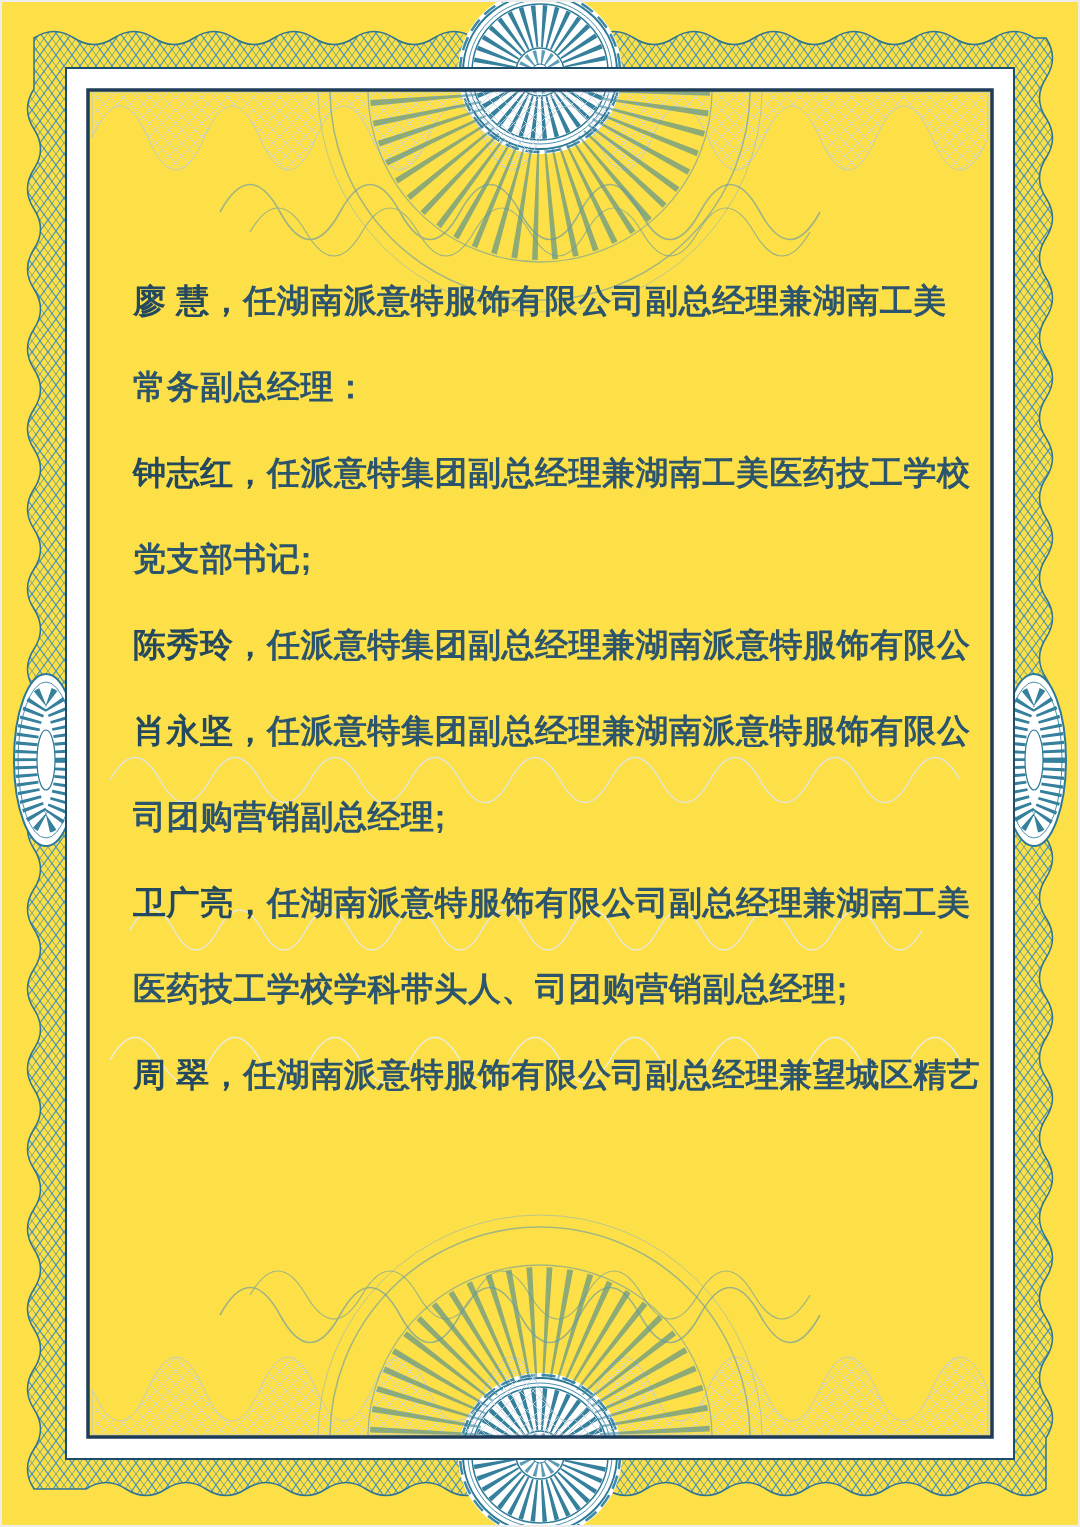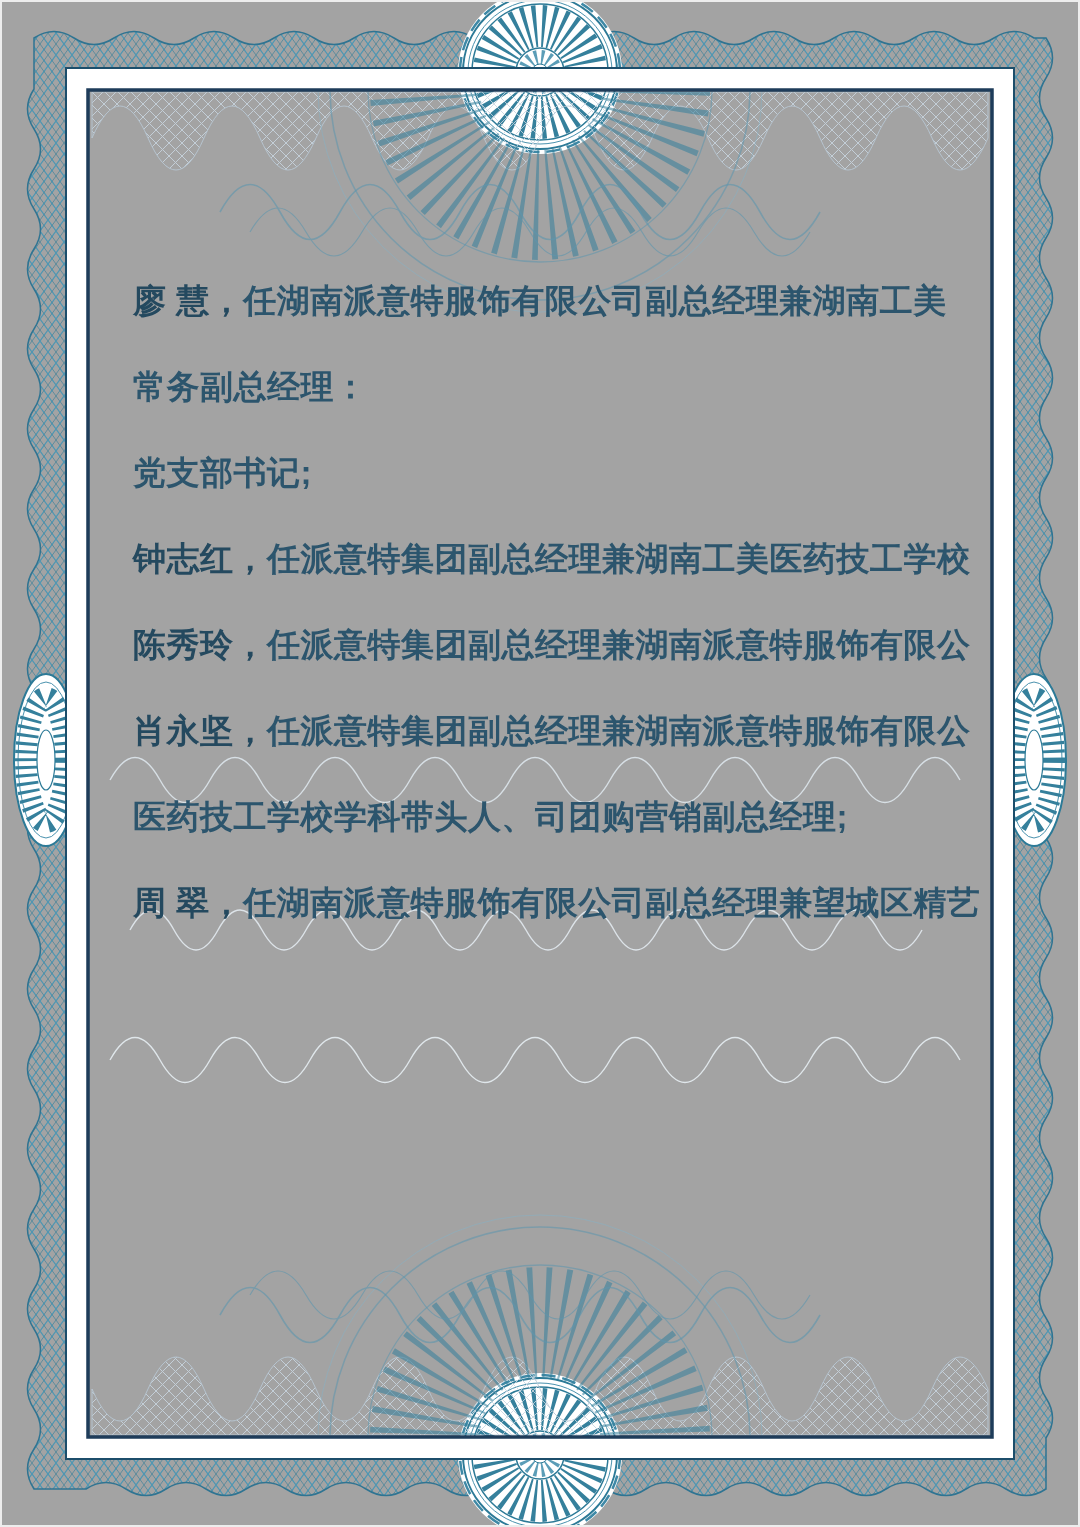--- a/index.html
+++ b/index.html
@@ -1,16 +1,16 @@
 <!DOCTYPE html>
 <html><head>
 <meta charset="utf-8">
 <style>
   html,body{margin:0;padding:0;background:#ffffff;}
-  #page{position:relative;width:1080px;height:1527px;background:#a3a3a3;overflow:hidden;
+  #page{position:relative;width:1080px;height:1527px;background:#fde047;overflow:hidden;
         font-family:"Liberation Sans","DejaVu Sans",sans-serif;}
   #guilloche{position:absolute;inset:0;z-index:1;}
   #text-block{position:absolute;left:133px;top:258px;width:845px;z-index:2;}
   .line{height:86px;display:flex;align-items:center;white-space:pre;
         font-size:33px;letter-spacing:0.5px;color:#2c556d;font-weight:600;}
   .line .person-name{font-weight:800;color:#24495f;}
   .photo-edge{position:absolute;inset:0;border:2px solid #ededed;pointer-events:none;z-index:3;}
 </style>
 </head>
 <body>
@@ -96,22 +96,24 @@
       <g stroke="#5e96ae" fill="none" opacity="0.6">
         <path d="M220,1315 q30,-55 60,0 t60,0 t60,0 t60,0 t60,0 t60,0 t60,0 t60,0 t60,0 t60,0" stroke-width="1.6"></path>
         <path d="M250,1295 q28,-48 56,0 t56,0 t56,0 t56,0 t56,0 t56,0 t56,0 t56,0 t56,0 t56,0" stroke-width="1.2"></path>
       </g>
     </g>
   </svg>
 
   <div id="text-block">
     <div class="line"><span class="person-name">廖 慧，</span><span>任湖南派意特服饰有限公司副总经理兼湖南工美</span></div>
     <div class="line"><span>常务副总经理：</span></div>
+    <div class="line"><span class="person-name">钟志红，</span><span>任派意特集团副总经理兼湖南工美医药技工学校</span></div>
     <div class="line"><span>党支部书记;</span></div>
-    <div class="line"><span class="person-name">钟志红，</span><span>任派意特集团副总经理兼湖南工美医药技工学校</span></div>
     <div class="line"><span class="person-name">陈秀玲，</span><span>任派意特集团副总经理兼湖南派意特服饰有限公</span></div>
     <div class="line"><span class="person-name">肖永坚，</span><span>任派意特集团副总经理兼湖南派意特服饰有限公</span></div>
+    <div class="line"><span>司团购营销副总经理;</span></div>
+    <div class="line"><span class="person-name">卫广亮，</span><span>任湖南派意特服饰有限公司副总经理兼湖南工美</span></div>
     <div class="line"><span>医药技工学校学科带头人、司团购营销副总经理;</span></div>
     <div class="line"><span class="person-name">周 翠，</span><span>任湖南派意特服饰有限公司副总经理兼望城区精艺</span></div>
   </div>
 
   <div class="photo-edge"></div>
 </div>
 
 </body></html>

